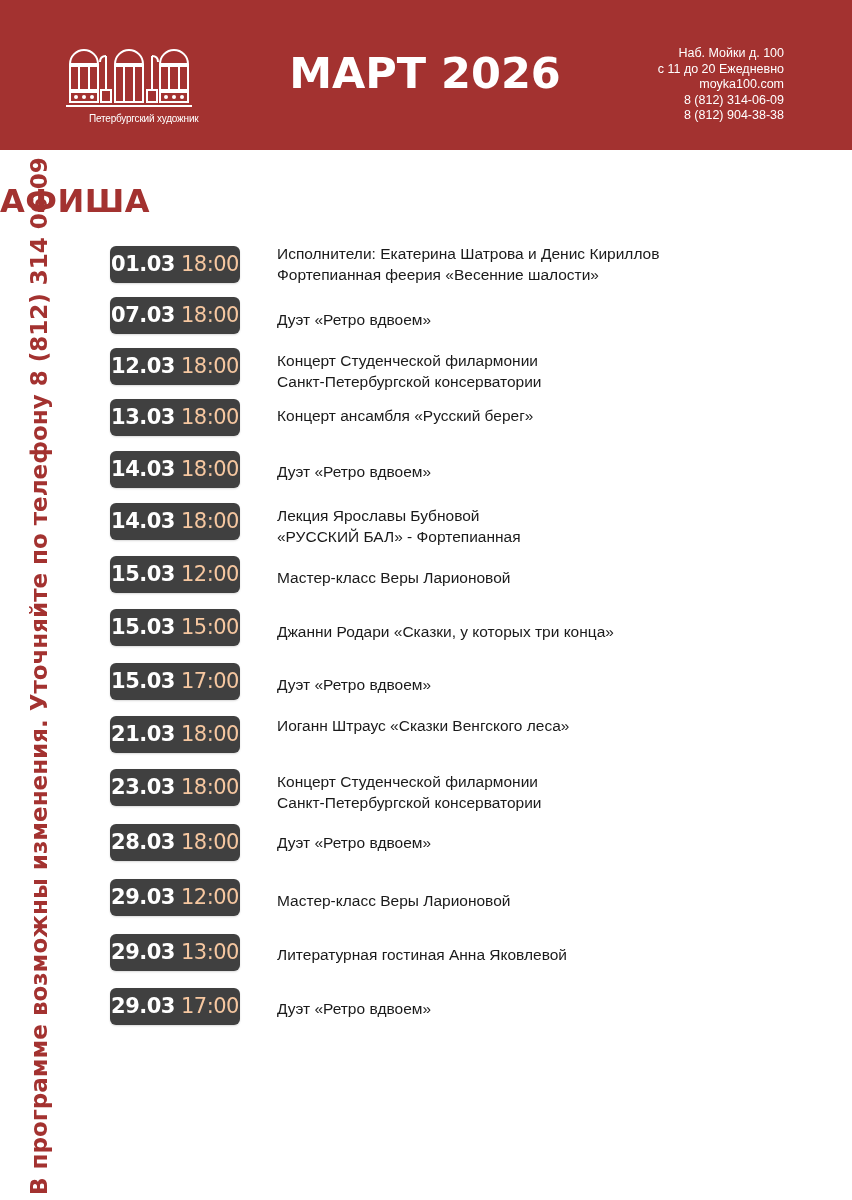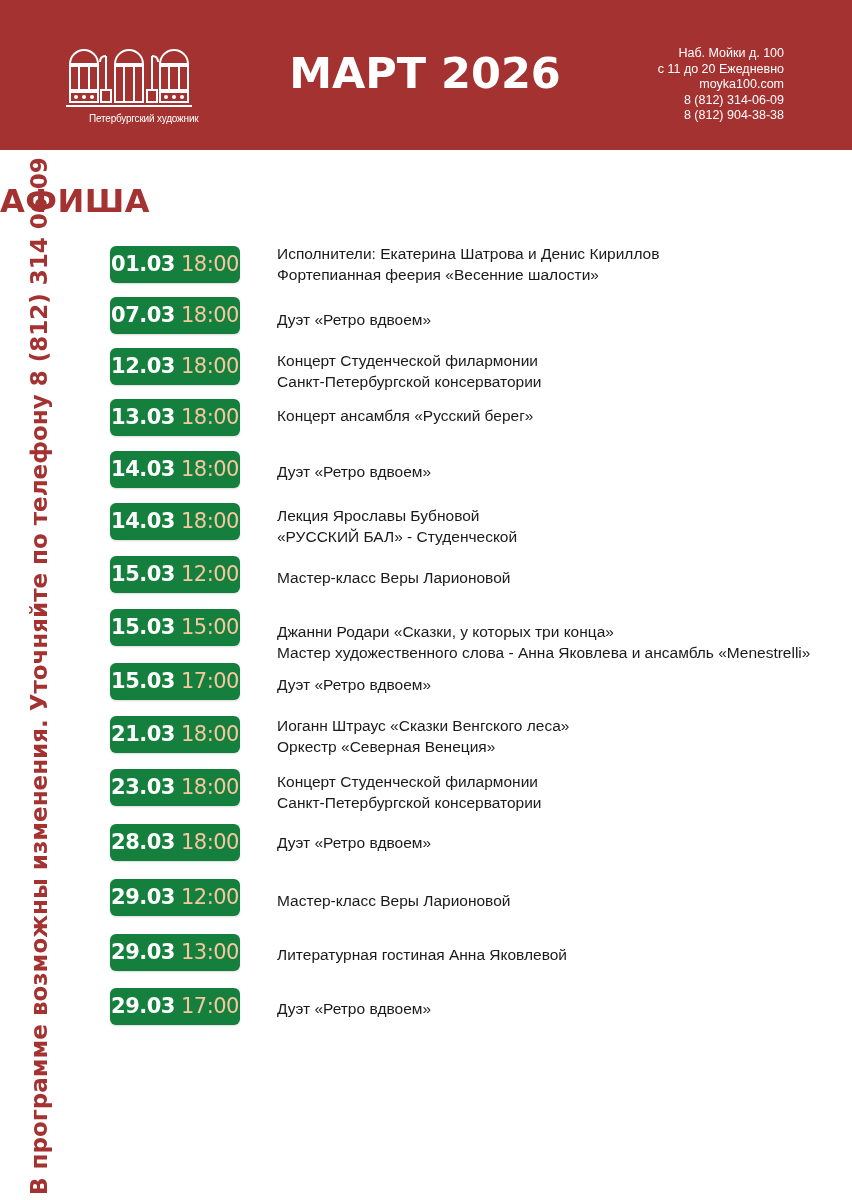--- a/index.html
+++ b/index.html
@@ -36,21 +36,21 @@
   .side-note {
     position: absolute; left: 24px; top: 1195px;
     transform-origin: 0 0; transform: rotate(-90deg);
     white-space: nowrap; color: #a33230;
     font-family: "DejaVu Sans", sans-serif; font-weight: bold; font-size: 23px;
     line-height: 30px; width: 970px;
   }
   .event { position: absolute; left: 0; width: 852px; }
   .badge {
     position: absolute; left: 110px; width: 130px; height: 37px;
-    background: #15803d; border-radius: 6px;
+    background: #404040; border-radius: 6px;
     display: flex; align-items: center; justify-content: center;
     font-family: "DejaVu Sans", sans-serif; font-size: 21px; line-height: 1;
     box-shadow: 0 1px 2px rgba(0,0,0,0.15);
   }
   .badge .date { color: #fff; font-weight: bold; letter-spacing: -0.5px; margin-right: 6px; }
   .badge .time { color: #f6c7a0; font-weight: normal; letter-spacing: -0.5px; }
   .desc {
     position: absolute; left: 277px; width: 565px;
     font-family: "Liberation Sans", sans-serif; font-size: 15.5px; line-height: 21px; color: #1a1a1a;
   }
@@ -164,63 +164,61 @@
     </div>
 </div>
 
 <div class="event" style="top:503px;">
   <div class="badge">
       <span class="date">14.03</span>
       <span class="time">18:00</span>
     </div>
   <div class="desc" style="top:2px;">
       <div>Лекция Ярославы Бубновой</div>
-      <div>«РУССКИЙ БАЛ» - Студенческой</div>
+      <div>«РУССКИЙ БАЛ» - Фортепианная</div>
     </div>
 </div>
 
 <div class="event" style="top:556px;">
   <div class="badge">
       <span class="date">15.03</span>
       <span class="time">12:00</span>
     </div>
   <div class="desc" style="top:11px;">
       <div>Мастер-класс Веры Ларионовой</div>
     </div>
 </div>
 
 <div class="event" style="top:609px;">
   <div class="badge">
       <span class="date">15.03</span>
       <span class="time">15:00</span>
     </div>
   <div class="desc" style="top:12px;">
       <div>Джанни Родари «Сказки, у которых три конца»</div>
-      <div>Мастер художественного слова - Анна Яковлева и ансамбль «Menestrelli»</div>
     </div>
 </div>
 
 <div class="event" style="top:663px;">
   <div class="badge">
       <span class="date">15.03</span>
       <span class="time">17:00</span>
     </div>
   <div class="desc" style="top:11px;">
       <div>Дуэт «Ретро вдвоем»</div>
     </div>
 </div>
 
 <div class="event" style="top:716px;">
   <div class="badge">
       <span class="date">21.03</span>
       <span class="time">18:00</span>
     </div>
   <div class="desc" style="top:-1px;">
       <div>Иоганн Штраус «Сказки Венгского леса»</div>
-      <div>Оркестр «Северная Венеция»</div>
     </div>
 </div>
 
 <div class="event" style="top:769px;">
   <div class="badge">
       <span class="date">23.03</span>
       <span class="time">18:00</span>
     </div>
   <div class="desc" style="top:2px;">
       <div>Концерт Студенческой филармонии</div>

